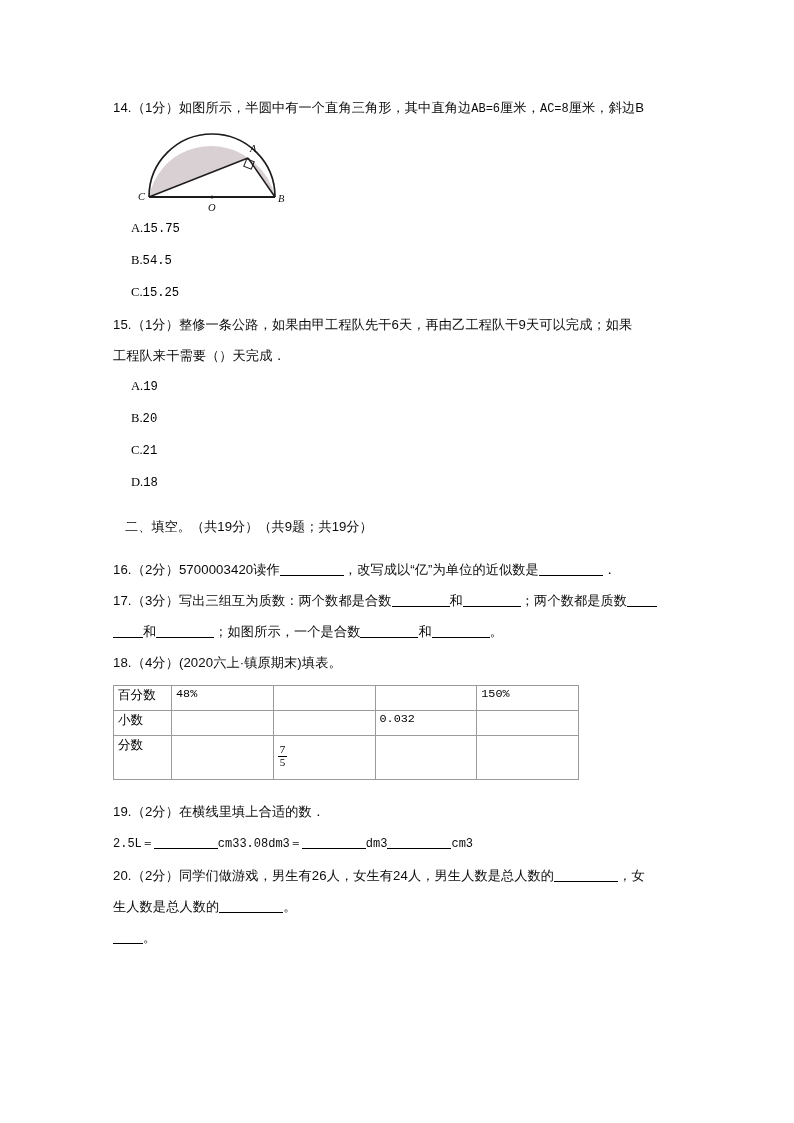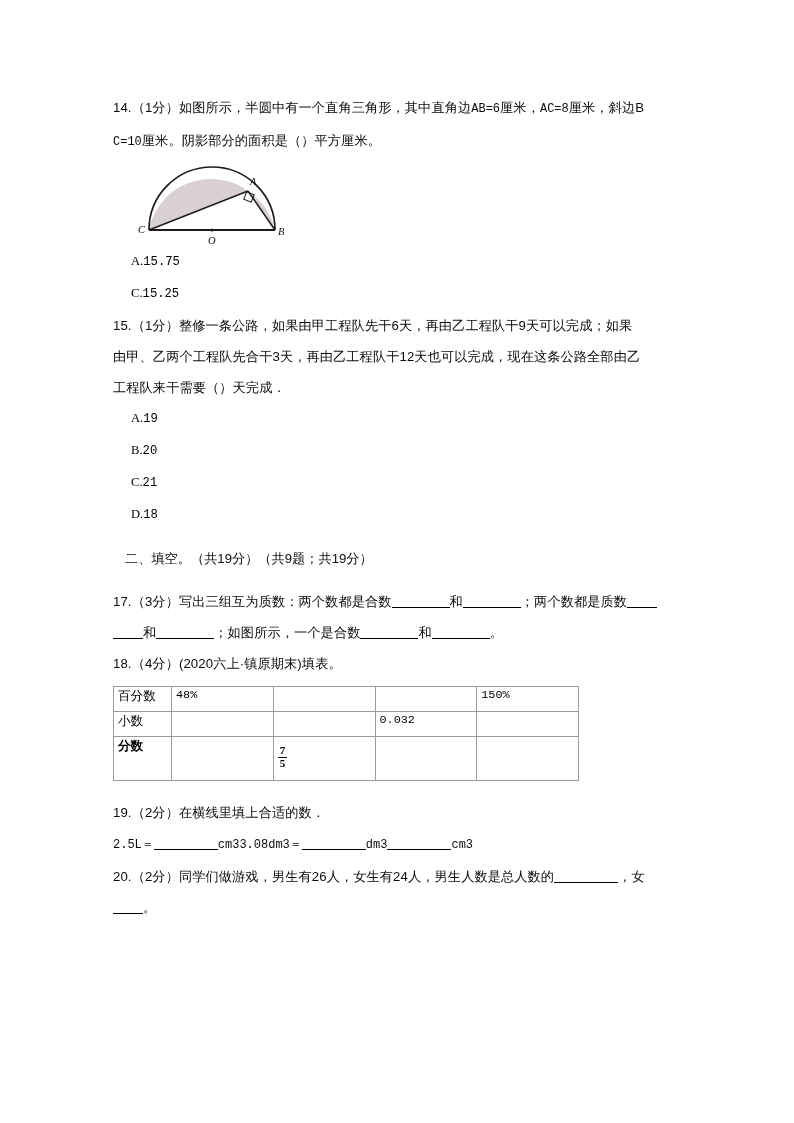--- a/index.html
+++ b/index.html
@@ -63,42 +63,39 @@
     padding: 1px 4px;
     font-size: 11.8px;
     vertical-align: top;
     font-family: "Liberation Mono", "DejaVu Sans Mono", monospace;
   }
   .fill-table td.hdr {
     font-family: "Liberation Sans", "DejaVu Sans", sans-serif;
     font-size: 12.6px;
     width: 58px;
   }
-  .fill-table tr.tall td { height: 44px; font-weight: bold; }
+  .fill-table tr.tall td { height: 44px; }
   .frac {
     display: inline-block;
     text-align: center;
     font-size: 11px;
     line-height: 1.05;
     font-family: "Liberation Serif", "DejaVu Serif", serif;
     margin-top: 7px;
   }
   .frac .num { display: block; border-bottom: 1px solid #000; padding: 0 2px; }
   .frac .den { display: block; padding: 0 2px; }
 </style>
 </head>
 <body>
 
 <div class="page">
 
   <div class="q">
     <span>14.（1分）如图所示，半圆中有一个直角三角形，其中直角边</span><span class="lat">AB=6</span><span>厘米，</span><span class="lat">AC=8</span><span>厘米，斜边B</span>
-  </div>
-  <div class="q">
-    <span class="lat">C=10</span><span>厘米。阴影部分的面积是（）平方厘米。</span>
   </div>
 
   <div class="figure-wrap">
     <svg class="figure" width="160" height="86" viewBox="0 0 160 86">
       <defs>
         <clipPath id="semiclip">
           <path d="M14,70 A63,63 0 0 1 140,70 Z"></path>
         </clipPath>
       </defs>
 
@@ -118,33 +115,34 @@
       <circle cx="77" cy="70" r="1.5" fill="#1d1b1c"></circle>
 
       <text x="115" y="25" font-family="Liberation Serif, serif" font-style="italic" font-size="10.5" fill="#111">A</text>
       <text x="143" y="75" font-family="Liberation Serif, serif" font-style="italic" font-size="10.5" fill="#111">B</text>
       <text x="3" y="73" font-family="Liberation Serif, serif" font-style="italic" font-size="10.5" fill="#111">C</text>
       <text x="73" y="84" font-family="Liberation Serif, serif" font-style="italic" font-size="10.5" fill="#111">O</text>
     </svg>
   </div>
 
   <div class="opt"><span>A.</span><span class="lat">15.75</span></div>
+  <div class="opt"><span>B.</span><span class="lat">54.5</span></div>
   <div class="opt"><span>C.</span><span class="lat">15.25</span></div>
 
   <div class="q">15.（1分）整修一条公路，如果由甲工程队先干6天，再由乙工程队干9天可以完成；如果</div>
-  <div class="q">由甲、乙两个工程队先合干3天，再由乙工程队干12天也可以完成，现在这条公路全部由乙</div>
   <div class="q">工程队来干需要（）天完成．</div>
 
   <div class="opt"><span>A.</span><span class="lat">19</span></div>
   <div class="opt"><span>B.</span><span class="lat">20</span></div>
   <div class="opt"><span>C.</span><span class="lat">21</span></div>
   <div class="opt"><span>D.</span><span class="lat">18</span></div>
 
   <div class="sec-head">二、填空。（共19分）（共9题；共19分）</div>
 
+  <div class="q"><span>16.（2分）5700003420读作</span><span class="blank-l"></span><span>，改写成以“亿”为单位的近似数是</span><span class="blank-l"></span><span>．</span></div>
 
   <div class="q"><span>17.（3分）写出三组互为质数：两个数都是合数</span><span class="blank-m"></span><span>和</span><span class="blank-m"></span><span>；两个数都是质数</span><span class="blank-xs"></span></div>
   <div class="q"><span class="blank-xs"></span><span>和</span><span class="blank-m"></span><span>；如图所示，一个是合数</span><span class="blank-m"></span><span>和</span><span class="blank-m"></span><span>。</span></div>
 
   <div class="q">18.（4分）(2020六上·镇原期末)填表。</div>
   <table class="fill-table">
     <tbody>
         <tr>
       <td class="hdr">百分数</td>
       <td>48%</td>
@@ -171,17 +169,18 @@
       <td></td>
       <td></td>
     </tr>
   </tbody>
     </table>
 
   <div class="q" style="margin-top:15px">19.（2分）在横线里填上合适的数．</div>
   <div class="q"><span class="lat">2.5L＝</span><span class="blank-l"></span><span class="lat">cm33.08dm3＝</span><span class="blank-l"></span><span class="lat">dm3</span><span class="blank-l"></span><span class="lat">cm3</span></div>
 
   <div class="q"><span>20.（2分）同学们做游戏，男生有26人，女生有24人，男生人数是总人数的</span><span class="blank-l"></span><span>，女</span></div>
+  <div class="q"><span>生人数是总人数的</span><span class="blank-l"></span><span>。</span></div>
 
   <div class="q"><span class="blank-xs"></span><span>。</span></div>
 
 
 </div>
 
 </body></html>

